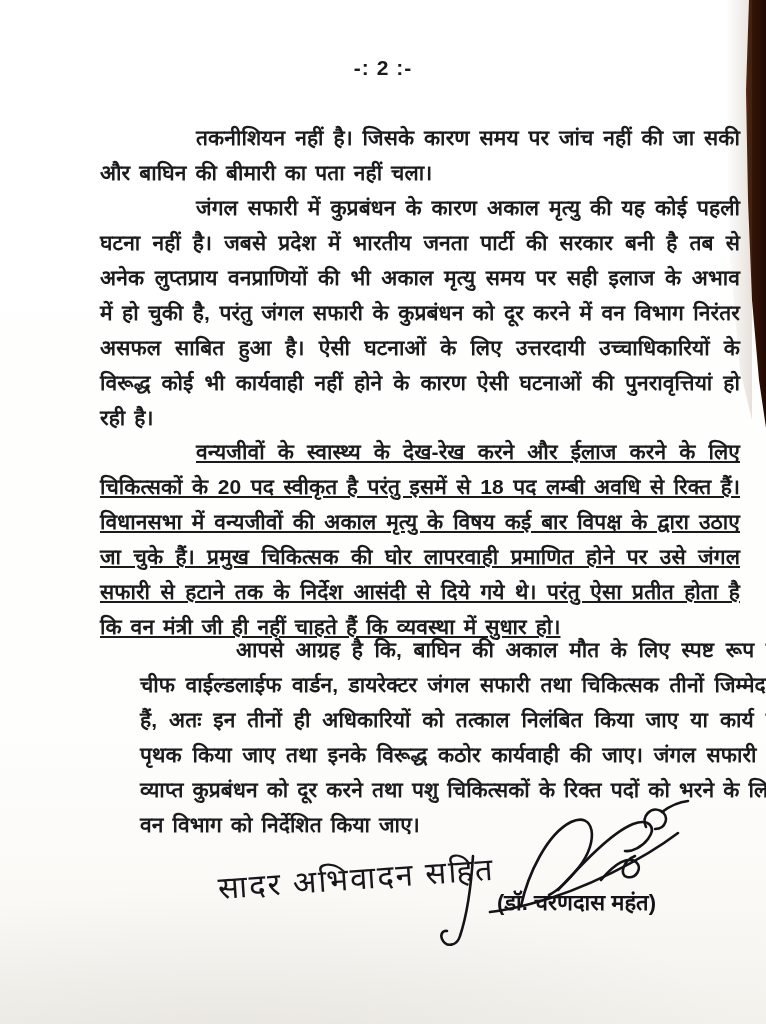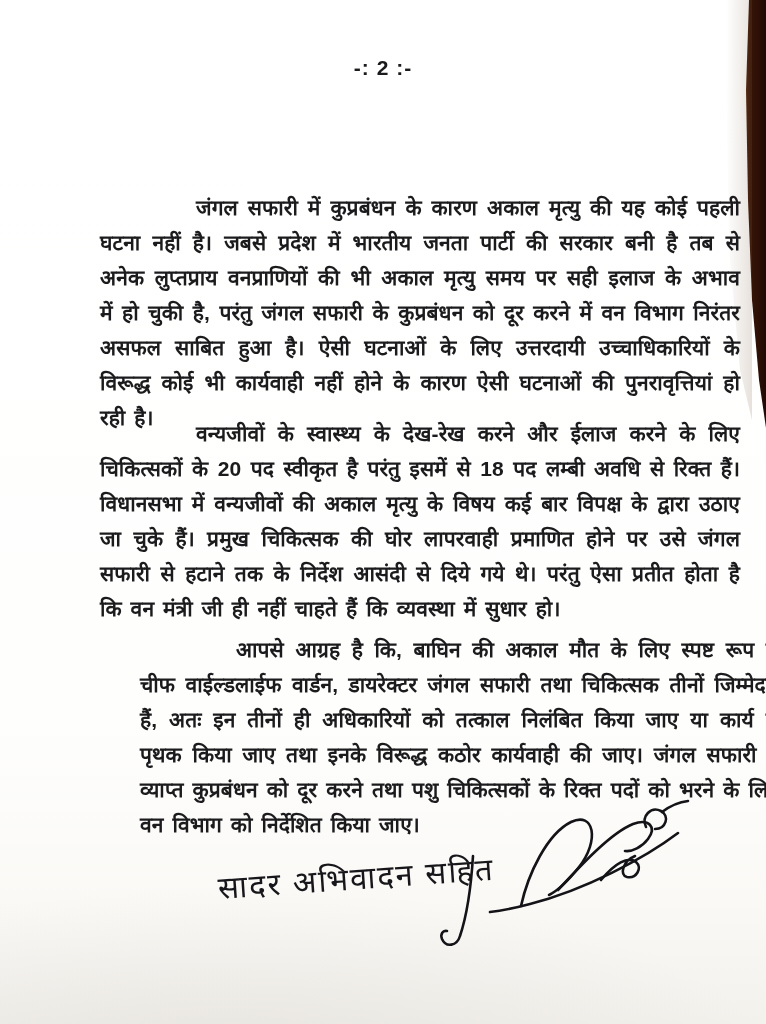--- a/index.html
+++ b/index.html
@@ -58,21 +58,21 @@
     font-size: 21px;
     line-height: 35px;
     font-weight: 600;
     text-align: justify;
     text-indent: 96px;
     word-spacing: 3px;
     letter-spacing: 0.1px;
   }
   .para-1 { top: 120px; }
   .para-2 { top: 190px; }
-  .para-3 { top: 416px; }
+  .para-3 { top: 434px; text-decoration: underline; }
   .para-4 { top: 632px; margin-left: 40px; }
 
   .handwritten-note {
     position: absolute;
     left: 218px;
     top: 866px;
     font-size: 31px;
     font-weight: 400;
     color: #17171b;
     white-space: nowrap;
@@ -98,20 +98,21 @@
 </head>
 <body>
 
 <div class="page">
 
   <div class="table-edge"></div>
   <div class="edge-shadow"></div>
 
   <div class="page-number">-: 2 :-</div>
 
+  <div class="para para-1">तकनीशियन नहीं है। जिसके कारण समय पर जांच नहीं की जा सकी और बाघिन की बीमारी का पता नहीं चला।</div>
   <div class="para para-2">जंगल सफारी में कुप्रबंधन के कारण अकाल मृत्यु की यह कोई पहली घटना नहीं है। जबसे प्रदेश में भारतीय जनता पार्टी की सरकार बनी है तब से अनेक लुप्तप्राय वनप्राणियों की भी अकाल मृत्यु समय पर सही इलाज के अभाव में हो चुकी है, परंतु जंगल सफारी के कुप्रबंधन को दूर करने में वन विभाग निरंतर असफल साबित हुआ है। ऐसी घटनाओं के लिए उत्तरदायी उच्चाधिकारियों के विरूद्ध कोई भी कार्यवाही नहीं होने के कारण ऐसी घटनाओं की पुनरावृत्तियां हो रही है।</div>
   <div class="para para-3">वन्यजीवों के स्वास्थ्य के देख-रेख करने और ईलाज करने के लिए चिकित्सकों के 20 पद स्वीकृत है परंतु इसमें से 18 पद लम्बी अवधि से रिक्त हैं। विधानसभा में वन्यजीवों की अकाल मृत्यु के विषय कई बार विपक्ष के द्वारा उठाए जा चुके हैं। प्रमुख चिकित्सक की घोर लापरवाही प्रमाणित होने पर उसे जंगल सफारी से हटाने तक के निर्देश आसंदी से दिये गये थे। परंतु ऐसा प्रतीत होता है कि वन मंत्री जी ही नहीं चाहते हैं कि व्यवस्था में सुधार हो।</div>
   <div class="para para-4">आपसे आग्रह है कि, बाघिन की अकाल मौत के लिए स्पष्ट रूप से चीफ वाईल्डलाईफ वार्डन, डायरेक्टर जंगल सफारी तथा चिकित्सक तीनों जिम्मेदार हैं, अतः इन तीनों ही अधिकारियों को तत्काल निलंबित किया जाए या कार्य से पृथक किया जाए तथा इनके विरूद्ध कठोर कार्यवाही की जाए। जंगल सफारी मे व्याप्त कुप्रबंधन को दूर करने तथा पशु चिकित्सकों के रिक्त पदों को भरने के लिए वन विभाग को निर्देशित किया जाए।</div>
 
   <div class="handwritten-note">सादर अभिवादन सहित</div>
 
   <svg class="sig-overlay" width="766" height="1024" viewBox="0 0 766 1024" xmlns="http://www.w3.org/2000/svg">
     <g fill="none" stroke="#141418" stroke-width="2.6" stroke-linecap="round" stroke-linejoin="round">
 
       <path d="M 473 856 C 471 888 466 918 460 936 C 457 946 446 948 442 939 C 440 934 443 930 447 931"></path>
@@ -121,14 +122,15 @@
 
       <path d="M 646 827 C 641 816 651 806 661 811 C 670 816 666 829 655 829"></path>
       <path d="M 662 812 C 670 806 679 802 688 801"></path>
 
       <path d="M 601 880 C 615 863 628 856 636 862 C 643 868 636 879 627 877 C 619 875 623 861 635 856"></path>
 
       <path d="M 678 833 C 645 858 585 890 530 904 C 515 908 500 911 490 912"></path>
     </g>
   </svg>
 
+  <div class="signatory-name">(डॉ. चरणदास महंत)</div>
 
 </div>
 
 </body></html>

